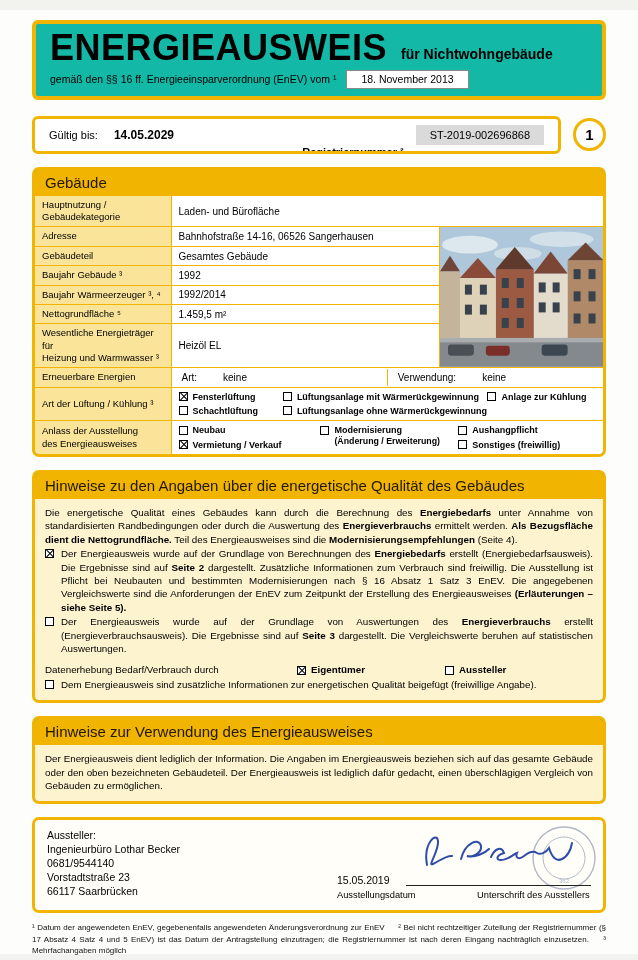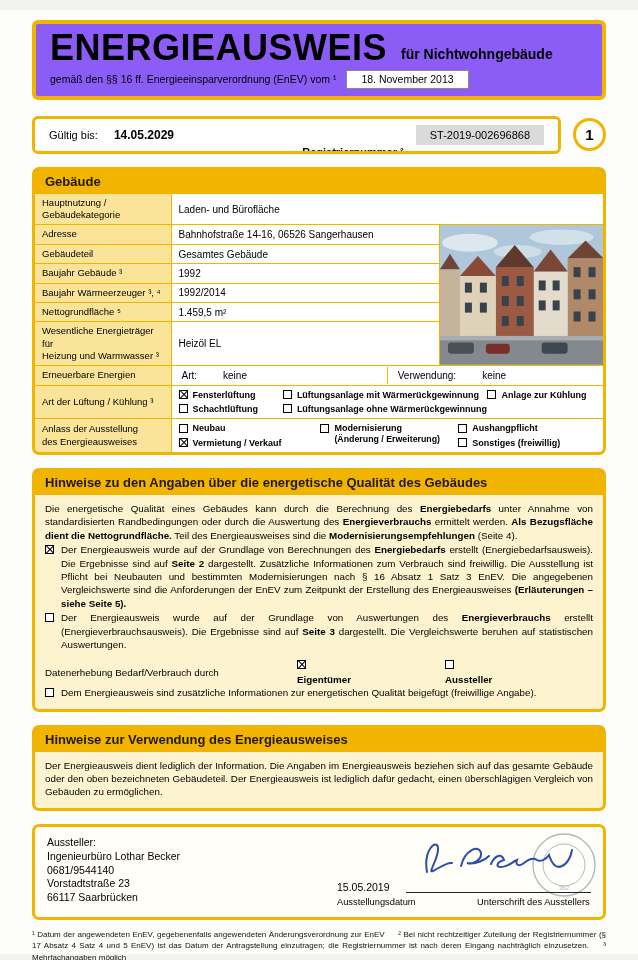--- a/index.html
+++ b/index.html
@@ -3,38 +3,38 @@
 <meta charset="utf-8">
 <style>
   :root{
     --gold:#F1B400; --label-bg:#FAE49A; --hint-bg:#FDF3CF; --reg-bg:#DADADA;
     --head-text:#221800; --sig-blue:#2F4DA8;
   }
   *{margin:0;padding:0;box-sizing:border-box;}
   html,body{width:638px;}
   body{height:960px;overflow:hidden;background:#f2f2ef;font-family:"Liberation Sans",sans-serif;color:#000;}
   .doc{margin-top:10px;background:#fdfdfb;height:944px;padding:10px 32px 0;}
-  .box{border:3px solid var(--gold);border-radius:7px;overflow:hidden;background:#8b5cf6;}
+  .box{border:3px solid var(--gold);border-radius:7px;overflow:hidden;background:#14b8a6;}
   
   .title-box{border-width:4px;padding:5px 12px 7px 14px;border-radius:6px;}
   .title-row{display:flex;align-items:flex-end;gap:14px;}
   .big-title{font-size:36px;font-weight:bold;letter-spacing:0.5px;line-height:1.05;white-space:nowrap;}
   .subtitle{font-size:14px;font-weight:bold;padding-bottom:5px;white-space:nowrap;}
   .law-row{display:flex;align-items:center;gap:10px;font-size:10.5px;margin-top:3px;}
   .law-date{border:1px solid #8a8a8a;padding:2.5px 14px;background:#fff;}
   
   .valid-wrap{display:flex;align-items:center;gap:12px;margin-top:16px;}
   .valid-box{flex:1;display:flex;align-items:center;border:3px solid var(--gold);border-radius:6px;background:#fff;height:38px;padding:0 14px;font-size:11px;}
   .valid-date{font-size:12px;font-weight:bold;margin-left:16px;}
   .reg-label{font-weight:bold;margin-left:auto;margin-top:34px;}
   .reg-box{background:var(--reg-bg);padding:4px 14px;font-size:11px;margin-left:12px;}
   .page-circle{width:33px;height:33px;border:3px solid var(--gold);border-radius:50%;background:#fff;display:flex;align-items:center;justify-content:center;font-size:15px;font-weight:bold;flex:none;}
   
   .section{margin-top:13px;}
-  .sec-head{background:var(--gold);color:var(--head-text);font-weight:bold;font-size:13px;padding:4px 10px 5px;}
+  .sec-head{background:var(--gold);color:var(--head-text);font-weight:normal;font-size:15px;padding:4px 10px 5px;}
   
   .btable{width:100%;border-collapse:collapse;border-style:hidden;table-layout:fixed;}
   .btable td{border:1px solid var(--gold);padding:2px 7px;vertical-align:middle;font-size:10px;background:#fff;}
   td.lbl{background:var(--label-bg);font-size:9.5px;line-height:1.3;white-space:pre-line;padding:3px 7px;}
   .col-lbl{width:136px;} .col-photo{width:164px;}
   td.photo-cell{padding:0;position:relative;}
   td.photo-cell svg{position:absolute;inset:0;width:100%;height:100%;display:block;}
   .renew{display:flex;margin:-2px -7px;}
   .rhalf{flex:1;display:flex;gap:26px;padding:3px 10px;}
   .rhalf + .rhalf{border-left:1px solid var(--gold);}
@@ -49,21 +49,21 @@
   .w-v1{width:25%;} .w-v2{width:49%;} .w-v3{width:26%;}
   .w-a1{width:34%;} .w-a2{width:33%;} .w-a3{width:33%;}
   
   .hint-body{background:var(--hint-bg);padding:7px 10px 9px;font-size:9.8px;line-height:1.37;}
   .hint-body p{text-align:justify;}
   .cb-para{display:flex;gap:7px;margin-top:1px;}
   .cb-para .cb{margin-top:2px;}
   .cb-para p, .cb-para .cbtext{flex:1;text-align:justify;}
   .survey-row{display:flex;align-items:center;margin-top:8px;}
   .survey-label{width:46%;}
-  .survey-row .cbi{font-size:9.8px;align-items:flex-start;flex-direction:column;}
+  .survey-row .cbi{font-size:9.8px;align-items:center;}
   .survey-row .cbi.first{width:27%;}
   
   .issuer-box{display:flex;padding:9px 12px 10px;background:#fffef8;position:relative;min-height:96px;}
   .iss-left{width:50%;font-size:10.5px;line-height:1.32;}
   .iss-label{}
   .iss-right{flex:1;position:relative;display:flex;flex-direction:column;justify-content:flex-end;padding-left:18px;}
   .sig-svg{position:absolute;left:36%;top:-4px;width:160px;height:56px;z-index:1;}
   .stamp-svg{position:absolute;right:-8px;top:-6px;width:70px;height:70px;opacity:0.75;z-index:0;}
   .sig-baseline{display:flex;align-items:flex-end;gap:16px;position:relative;z-index:2;}
   .sig-date{font-size:10.5px;}

